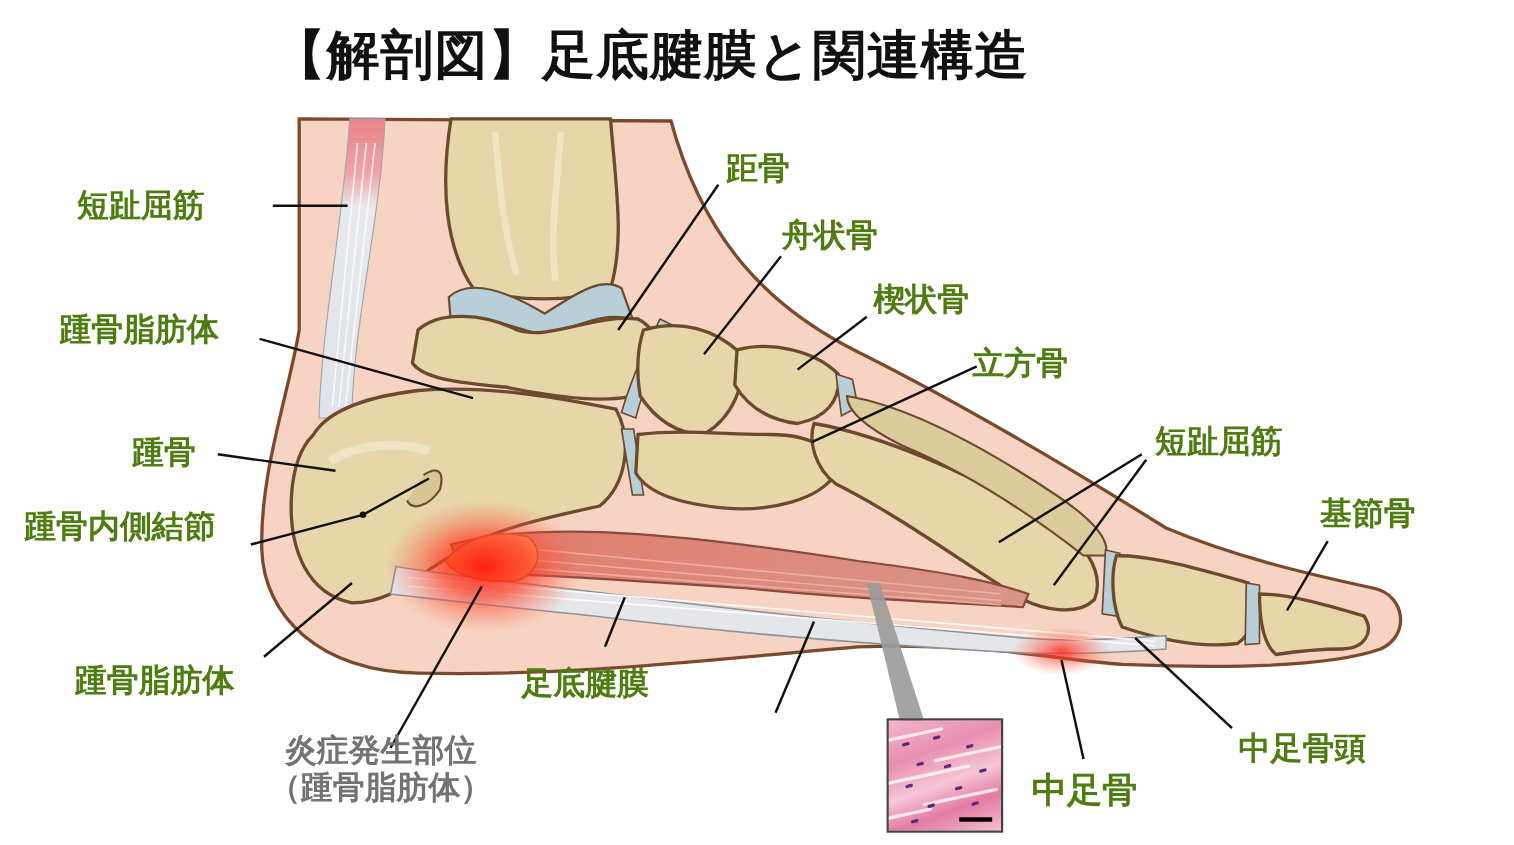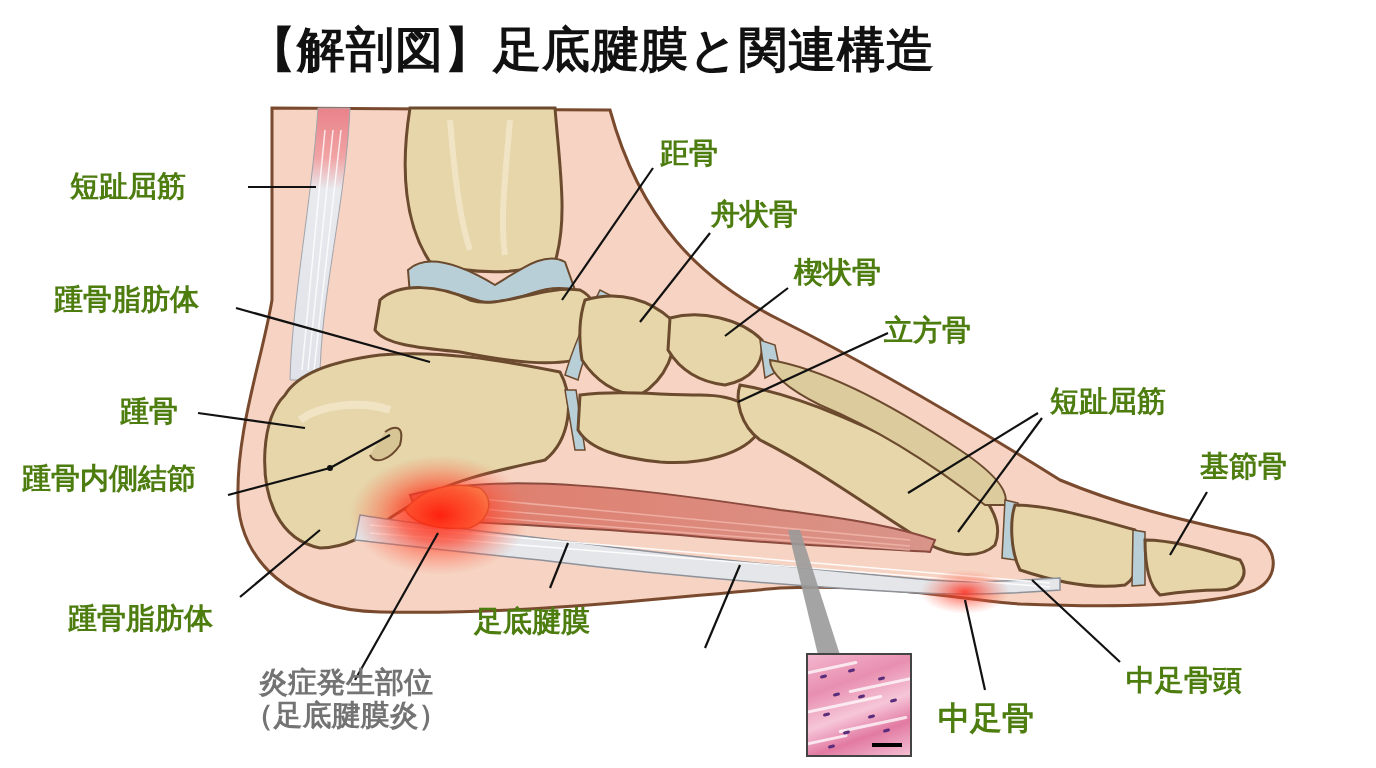--- a/index.html
+++ b/index.html
@@ -117,21 +117,21 @@
 </svg>
 
 <div class="lbl" style="left:70px;top:170px;">短趾屈筋</div>
 <div class="lbl" style="left:54px;top:283px;">踵骨脂肪体</div>
 <div class="lbl" style="left:120px;top:395px;">踵骨</div>
 <div class="lbl" style="left:22px;top:462px;">踵骨内側結節</div>
 <div class="lbl" style="left:68px;top:602px;">踵骨脂肪体</div>
 
 <div class="lbl red center" style="left:236px;top:666px;width:220px;">
   <div>炎症発生部位</div>
-  <div>（足底腱膜炎）</div>
+  <div>（踵骨脂肪体）</div>
 </div>
 
 <div class="lbl" style="left:450px;top:605px;margin-left:24px;">足底腱膜</div>
 
 <div class="lbl center" style="left:588px;top:652px;width:200px;">
 </div>
 
 <div class="histo">
   <div class="fiber" style="left:-10px;top:12px;width:60px;"></div>
   <div class="fiber" style="left:40px;top:28px;width:70px;"></div>

